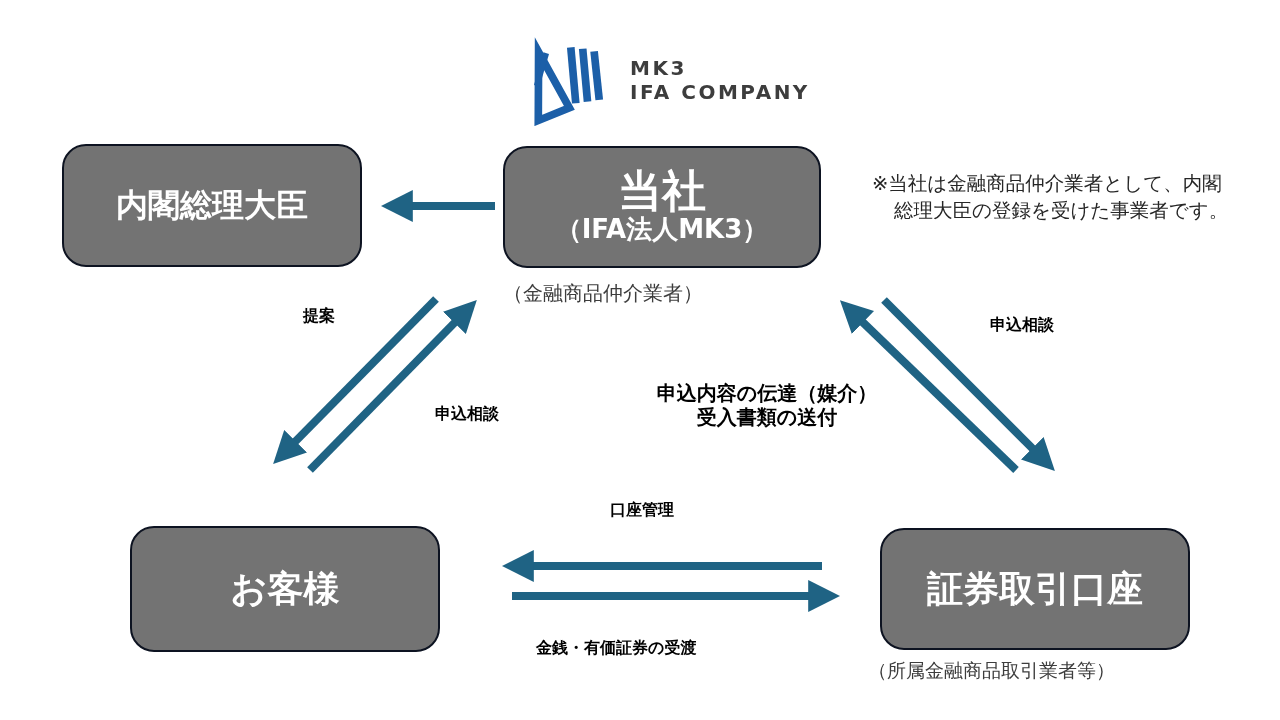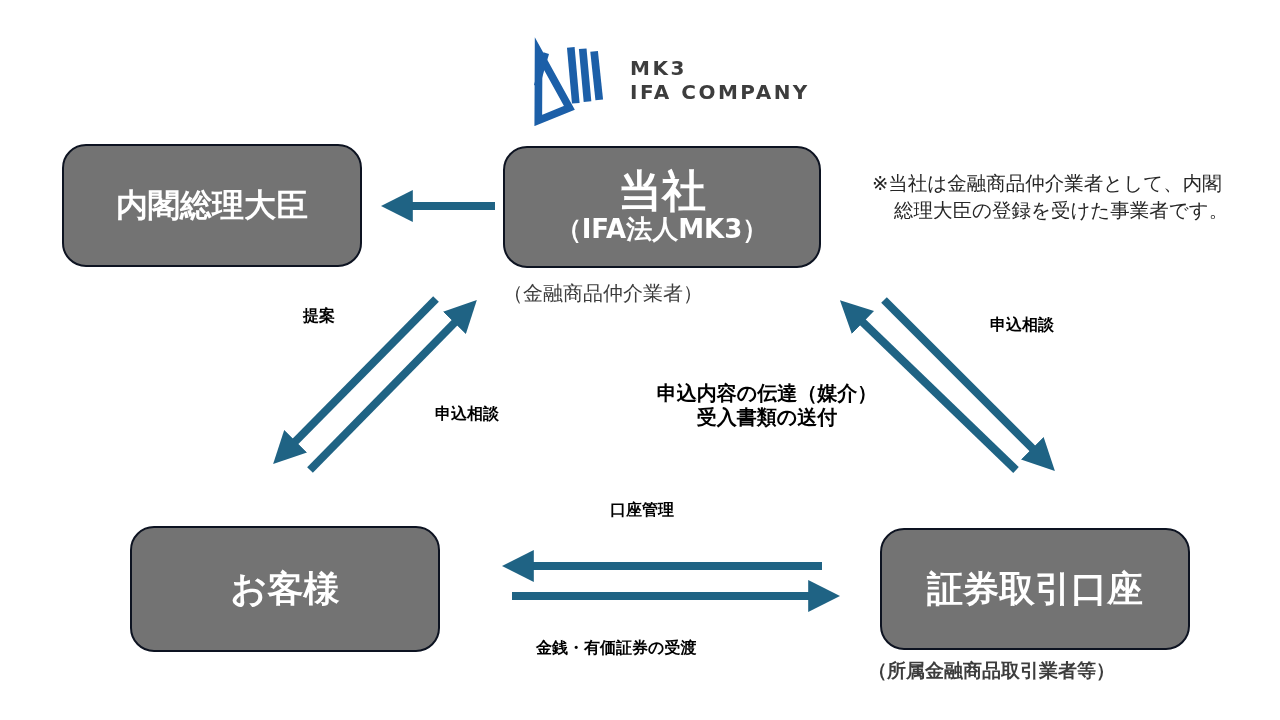--- a/index.html
+++ b/index.html
@@ -45,21 +45,21 @@
   .node-customer { left: 130px; top: 526px; width: 310px; height: 126px; font-size: 36px; }
   .node-account  { left: 880px; top: 528px; width: 310px; height: 122px; font-size: 36px; }
 
   .node-caption {
     position: absolute;
     color: #3d3d3d;
     font-size: 20px;
     text-align: left;
   }
   .caption-company { left: 503px; top: 280px; width: 318px; }
-  .caption-account { left: 868px; top: 658px; width: 334px; font-size: 19px; font-weight: bold; }
+  .caption-account { left: 868px; top: 658px; width: 334px; font-size: 19px; }
 
   
   .note {
     position: absolute;
     left: 872px; top: 170px; width: 392px;
     color: #262626;
     font-size: 19.5px;
     line-height: 27px;
   }
   .note .l2 { display: block; padding-left: 22px; }

